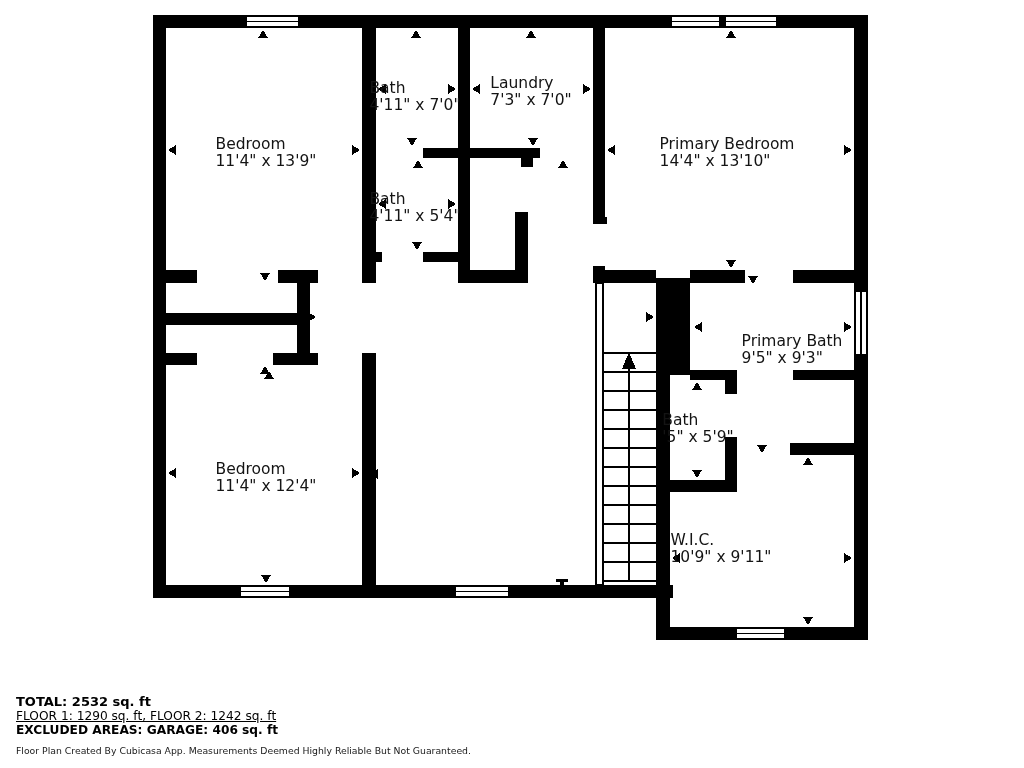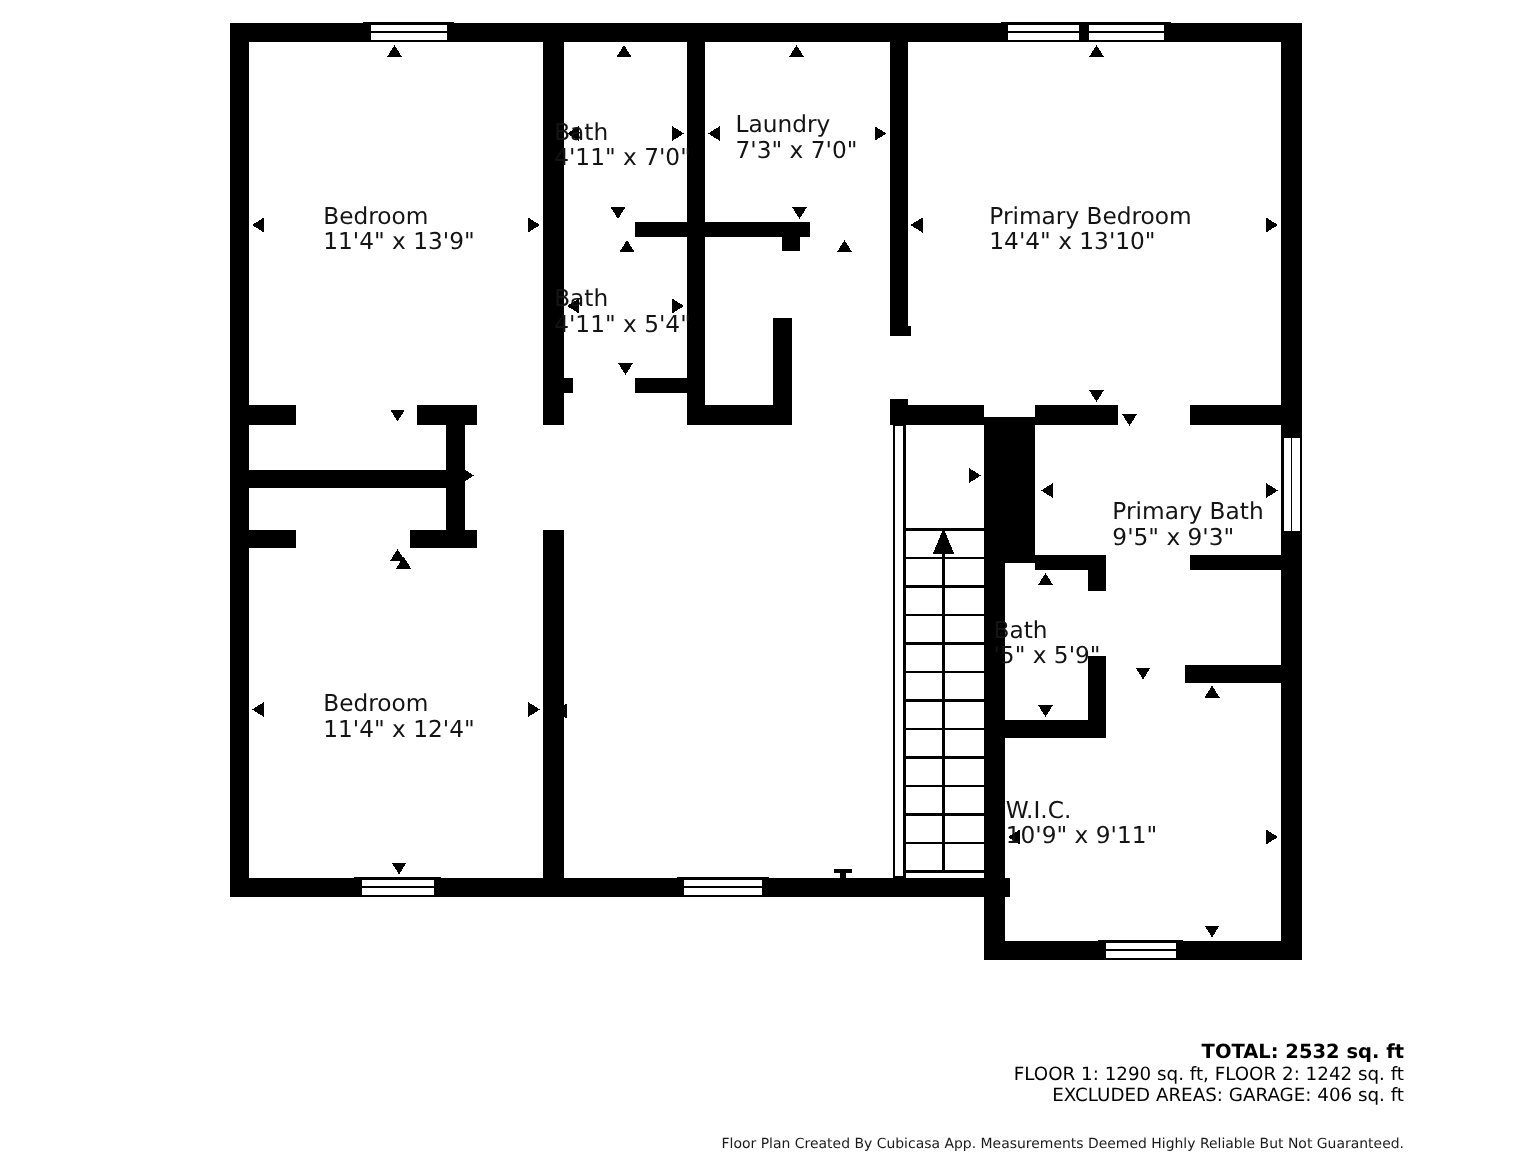--- a/index.html
+++ b/index.html
@@ -7,25 +7,25 @@
     position:relative;width:1024px;height:768px;background:#ffffff;overflow:hidden;
     font-family:"DejaVu Sans","Liberation Sans",sans-serif;color:#111;
   }
   .plan-svg{position:absolute;left:0;top:0;}
   .room-label{
     position:absolute;transform:translateX(-50%);text-align:left;
     font-size:15.5px;line-height:17px;color:#141414;white-space:nowrap;
   }
   .room-label .rname{font-size:15.5px;}
   .room-label .rdims{font-size:15.5px;}
-  .footer{position:absolute;left:0;top:694px;width:936px;text-align:right;color:#000;}
+  .footer{position:absolute;left:16px;top:694px;width:936px;text-align:left;color:#000;}
   .footer .total{font-size:13px;font-weight:bold;line-height:15px;}
-  .footer .floors{font-size:12.2px;line-height:14px;}
-  .footer .excluded{font-size:12.2px;line-height:14px;}
-  .footer .disclaimer{font-size:9.3px;line-height:11px;margin-top:20px;color:#1a1a1a;}
+  .footer .floors{font-size:12.2px;line-height:14px;text-decoration:underline;}
+  .footer .excluded{font-size:12.2px;line-height:14px;font-weight:bold;}
+  .footer .disclaimer{font-size:9.3px;line-height:11px;margin-top:8px;color:#1a1a1a;}
 </style>
 </head>
 <body>
 
 <div class="canvas">
 
   <svg class="plan-svg" width="1024" height="768" viewBox="0 0 1024 768" shape-rendering="crispEdges">
 
     <g fill="#000">
 

